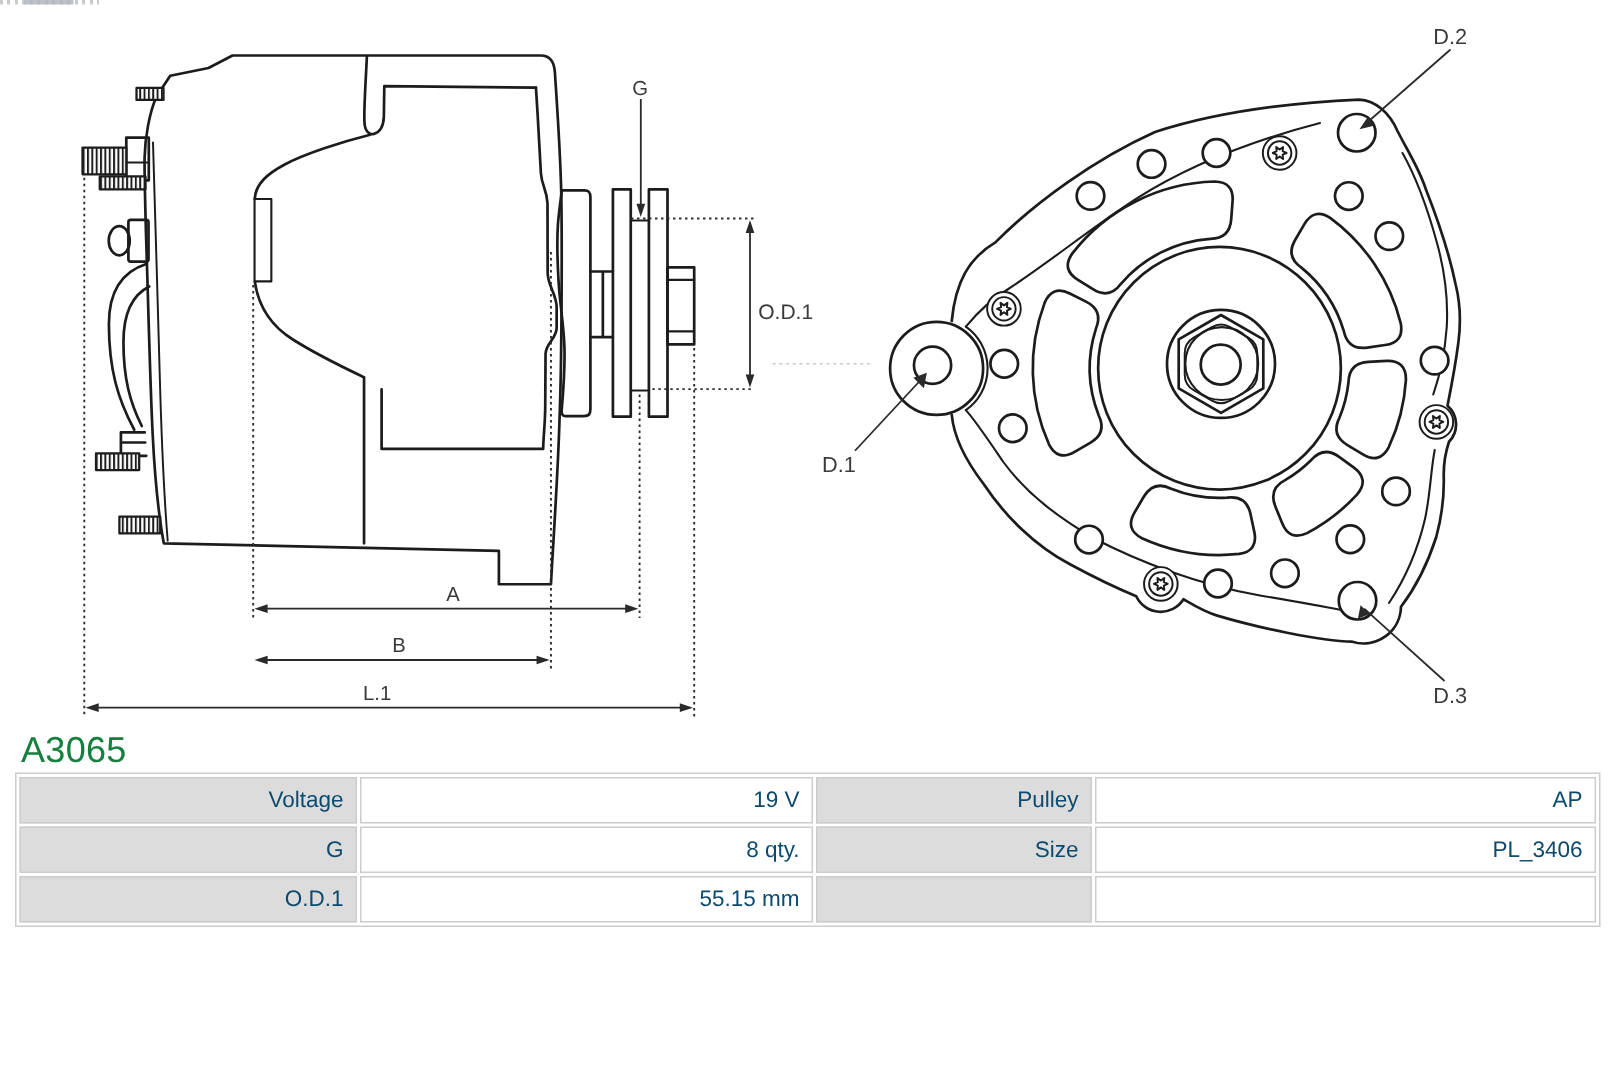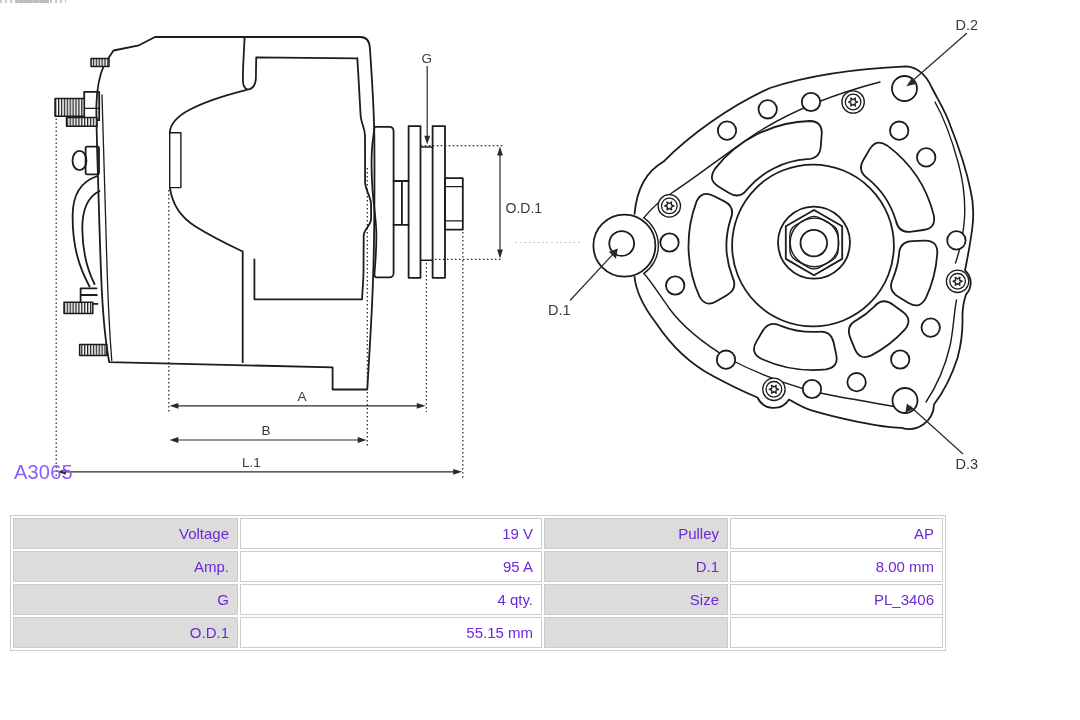--- a/index.html
+++ b/index.html
@@ -1,20 +1,20 @@
 <!DOCTYPE html>
 <html><head><meta charset="utf-8">
 <style>
 html,body{margin:0;padding:0;background:#fff;width:1080px;height:720px;overflow:hidden;
 font-family:"Liberation Sans",sans-serif;}
 .wrap{position:relative;width:1080px;height:720px;}
 svg{position:absolute;left:0;top:0;}
-.t1{position:absolute;left:14px;top:461px;font-size:20px;color:#8b5cf6;letter-spacing:0.2px;}
+.t1{position:absolute;left:14px;top:487px;font-size:24px;color:#15803d;letter-spacing:0.2px;}
 table{position:absolute;left:10px;top:515px;border-collapse:separate;border-spacing:2px;
-border:1px solid #ccc;width:936px;table-layout:fixed;font-size:15px;color:#6d28d9;}
+border:1px solid #ccc;width:1057px;table-layout:fixed;font-size:15px;color:#0c4a6e;}
 td{border:1px solid #ccc;height:29px;text-align:right;padding:0 8px 0 0;overflow:hidden;white-space:nowrap;}
 td.l{background:#dcdcdc;}
 .topmark{position:absolute;left:0;top:0;width:66px;height:3px;
 background:repeating-linear-gradient(90deg,#b9bec4 0 2px,#fff 2px 5px);opacity:0.8;}
 .topmark2{position:absolute;left:16px;top:0;width:33px;height:3px;background:#b3b8be;opacity:0.85;}
 </style></head>
 <body>
 <div class="wrap">
 <div class="topmark"></div>
     <div class="topmark2"></div>
@@ -216,28 +216,22 @@
         <col>
       </colgroup>
 <tbody>
         <tr>
           <td class="l">Voltage</td>
           <td>19 V</td>
           <td class="l">Pulley</td>
           <td>AP</td>
         </tr>
 <tr>
-          <td class="l">Amp.</td>
-          <td>95 A</td>
-          <td class="l">D.1</td>
-          <td>8.00 mm</td>
-        </tr>
-<tr>
           <td class="l">G</td>
-          <td>4 qty.</td>
+          <td>8 qty.</td>
           <td class="l">Size</td>
           <td>PL_3406</td>
         </tr>
 <tr>
           <td class="l">O.D.1</td>
           <td>55.15 mm</td>
           <td class="l"></td>
           <td></td>
         </tr>
 </tbody>

